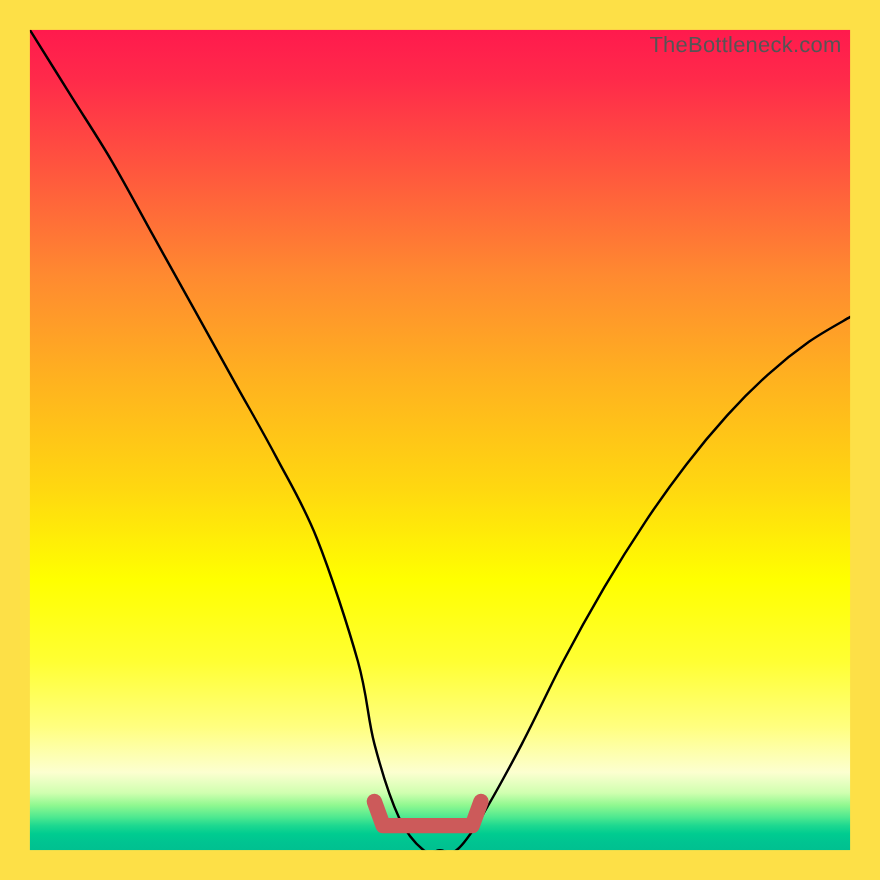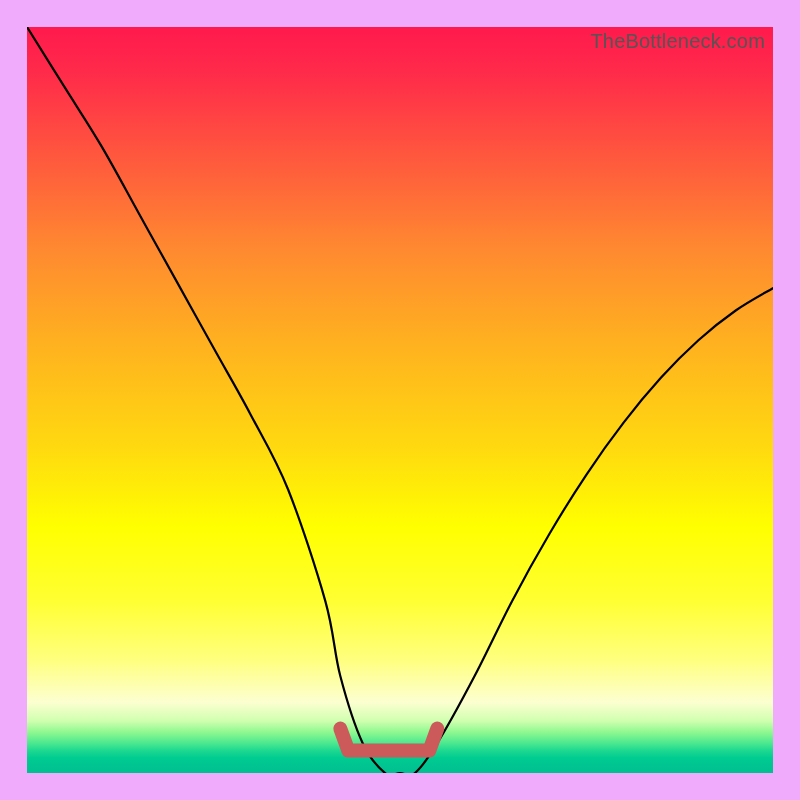--- a/index.html
+++ b/index.html
@@ -10,21 +10,21 @@
     background: #000;
     overflow: hidden;
     font-family: Arial, Helvetica, sans-serif;
   }
   .frame {
     position: absolute;
     left: 0;
     top: 0;
     width: 800px;
     height: 800px;
-    background: #f0abfc;
+    background: #fde047;
   }
   .plot {
     position: absolute;
     left: 27px;
     top: 27px;
     width: 746px;
     height: 746px;
     overflow: hidden;
   }
   .gradient {

